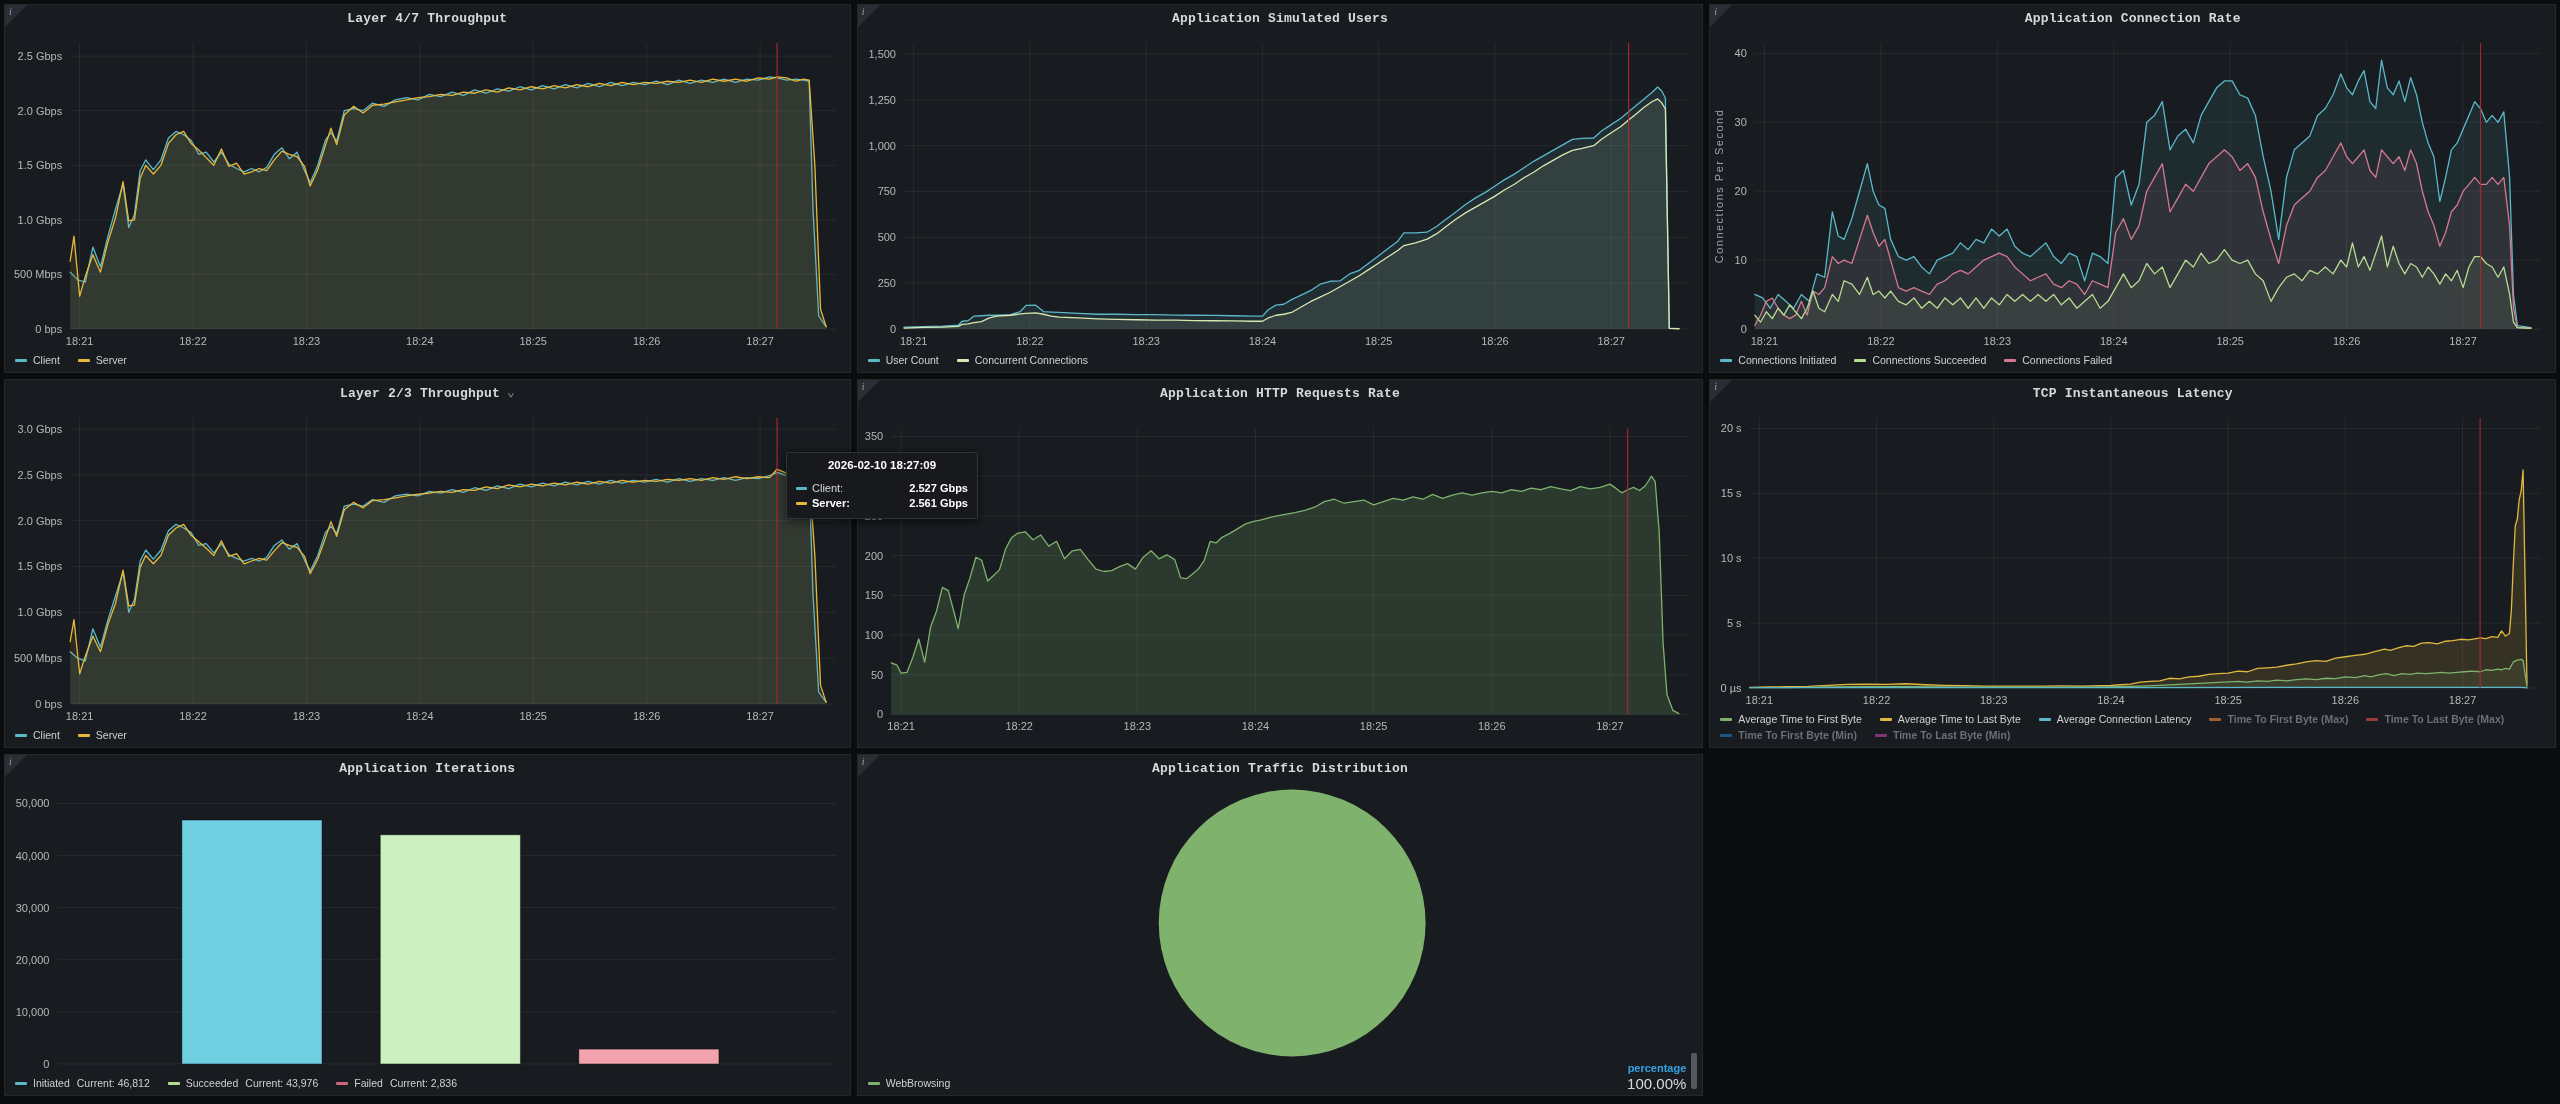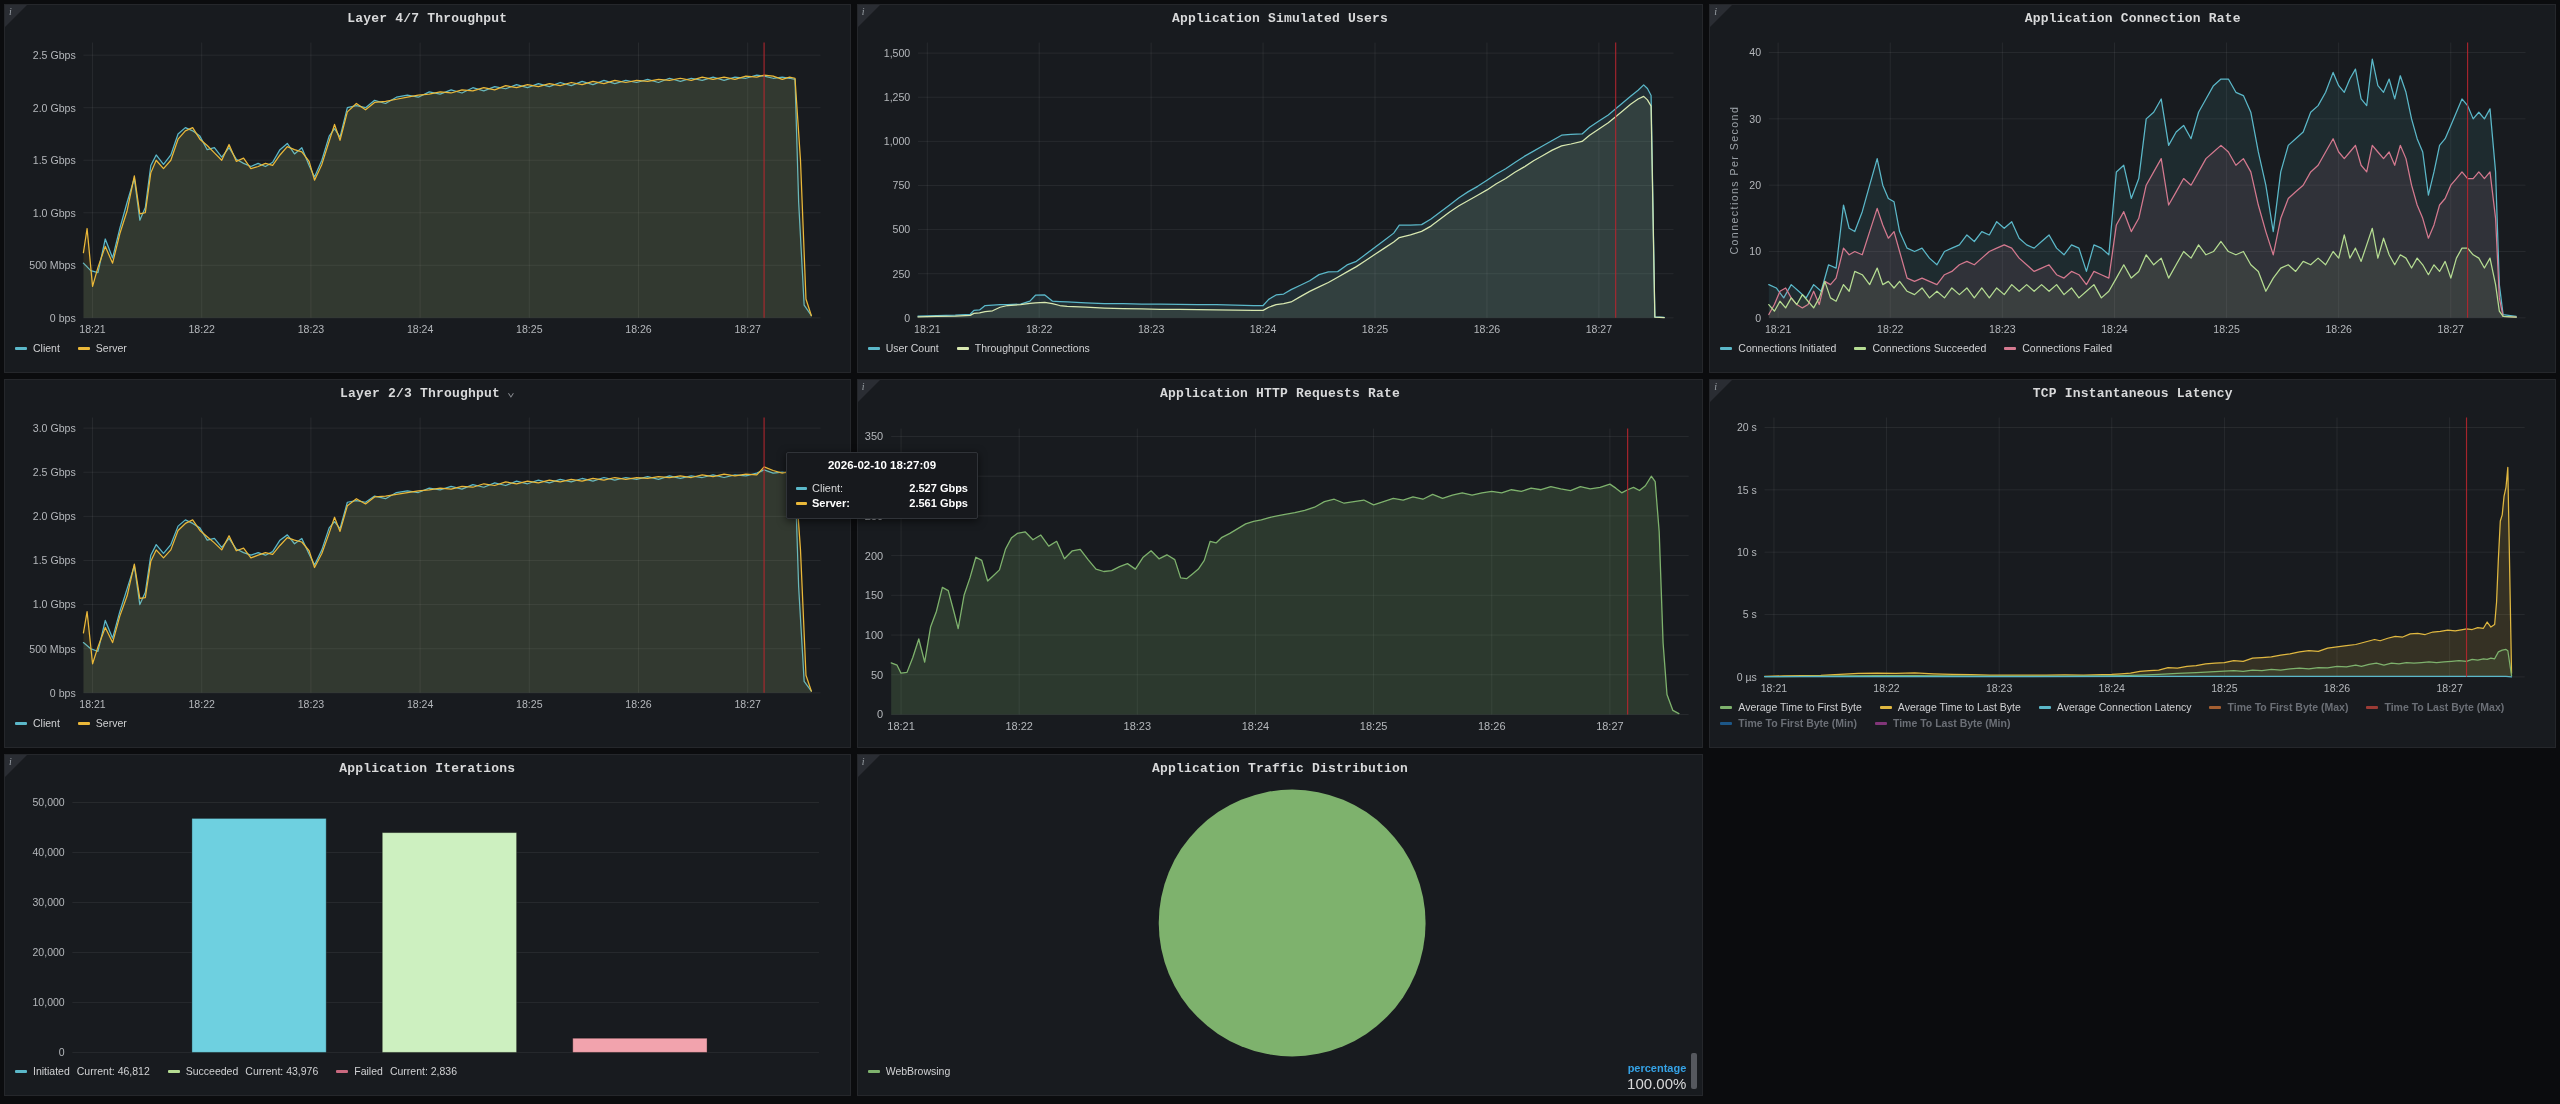--- a/index.html
+++ b/index.html
@@ -9,21 +9,21 @@
   .cell-empty{background:transparent;}
   .panel-header{height:26px;flex:0 0 26px;display:flex;align-items:center;justify-content:center;position:relative;font-family:Liberation Mono, monospace;}
   .panel-title{color:#d8d9da;font-size:13px;font-weight:700;letter-spacing:.2px;}
   .caret{color:#8e9196;font-size:13px;margin-left:7px;line-height:10px;}
   .info-corner{position:absolute;top:0;left:0;width:0;height:0;border-top:22px solid #2a2d33;border-right:22px solid transparent;}
   .info-corner i{position:absolute;top:-21px;left:4px;font-size:10px;color:#9aa0a6;font-style:italic;font-family:"Liberation Serif",serif;}
   svg.plot{display:block;width:100%;flex:1 1 auto;min-height:0;}
   .grid-line{stroke:rgba(255,255,255,0.07);stroke-width:1;}
   .tick-text{fill:#b4b7bb;font-size:11px;}
   .axis-label{fill:#9aa0a6;font-size:11px;letter-spacing:1.5px;}
-  .legend{flex:0 0 auto;display:flex;flex-wrap:wrap;align-items:center;padding:3px 8px 18px 10px;row-gap:4px;}
+  .legend{flex:0 0 auto;display:flex;flex-wrap:wrap;align-items:center;padding:3px 8px 6px 10px;row-gap:4px;}
   .leg-item{display:inline-flex;align-items:center;margin-right:18px;cursor:pointer;}
   .leg-dash{display:inline-block;width:12px;height:3px;border-radius:1px;margin-right:6px;}
   .leg-label{color:#d0d1d3;font-size:10.5px;}
   .leg-value{color:#d0d1d3;font-size:10.5px;margin-left:7px;}
   .leg-item.dim .leg-label{color:#6b6f76;font-weight:bold;}
   .leg-item.dim .leg-dash{opacity:.65;}
   .pie-footer{position:relative;flex:0 0 30px;}
   .pie-footer .legend{position:absolute;left:0;bottom:0;}
   .pie-stats{position:absolute;right:16px;bottom:4px;text-align:right;line-height:15px;}
   .pie-stats .stat-head{font-size:11px;font-weight:700;}
@@ -137,21 +137,21 @@
           <polyline points="46.0,297.1 65.4,296.5 84.8,296.2 100.3,295.4 104.1,293.4 110.0,292.9 115.8,291.6 123.5,290.7 131.3,287.0 139.0,285.2 152.6,284.3 162.3,283.0 168.1,282.4 177.8,281.9 185.6,283.3 193.3,285.2 201.1,286.1 220.4,287.0 239.8,287.9 259.2,288.5 278.6,288.8 298.0,289.2 317.4,289.2 336.7,289.6 356.1,289.8 375.5,289.9 394.9,290.3 404.6,290.3 410.4,287.0 418.1,284.3 425.9,283.3 433.7,281.5 443.3,276.0 453.0,270.5 462.7,265.9 472.4,261.3 482.1,255.8 491.8,250.3 501.5,244.8 511.2,238.4 520.9,232.0 530.6,225.6 540.3,219.2 546.1,214.6 557.7,211.8 569.3,208.2 579.0,202.7 588.7,195.3 598.4,188.0 608.1,181.6 617.8,176.1 627.5,170.6 637.2,165.1 646.9,158.7 656.6,153.2 666.2,146.8 675.9,141.2 685.6,134.8 695.3,129.3 705.0,123.8 714.7,119.3 724.4,117.4 736.0,114.7 743.8,108.3 753.5,101.8 763.2,95.4 770.9,89.0 778.7,82.6 786.4,76.2 794.2,70.7 800.0,67.9 803.9,71.6 807.7,78.0 811.6,297.4 821.3,297.8" fill="none" stroke="#d8e8b0" stroke-width="1.3" stroke-linejoin="round" stroke-linecap="round"></polyline>
           <line x1="770.9135802469136" x2="770.9135802469136" y1="12" y2="298" stroke="#b5262e" stroke-width="1.2" opacity="0.9"></line>
         </svg>
       <footer class="legend">
           <span class="leg-item">
             <span class="leg-dash" style="background:#5bb8c9"></span>
             <span class="leg-label">User Count</span>
           </span>
           <span class="leg-item">
             <span class="leg-dash" style="background:#d8e8b0"></span>
-            <span class="leg-label">Throughput Connections</span>
+            <span class="leg-label">Concurrent Connections</span>
           </span>
         </footer>
     </section>
 
     <section class="panel">
       <span class="info-corner">
           <i>i</i>
         </span>
       <header class="panel-header">
         <h2 class="panel-title">Application Connection Rate</h2>

